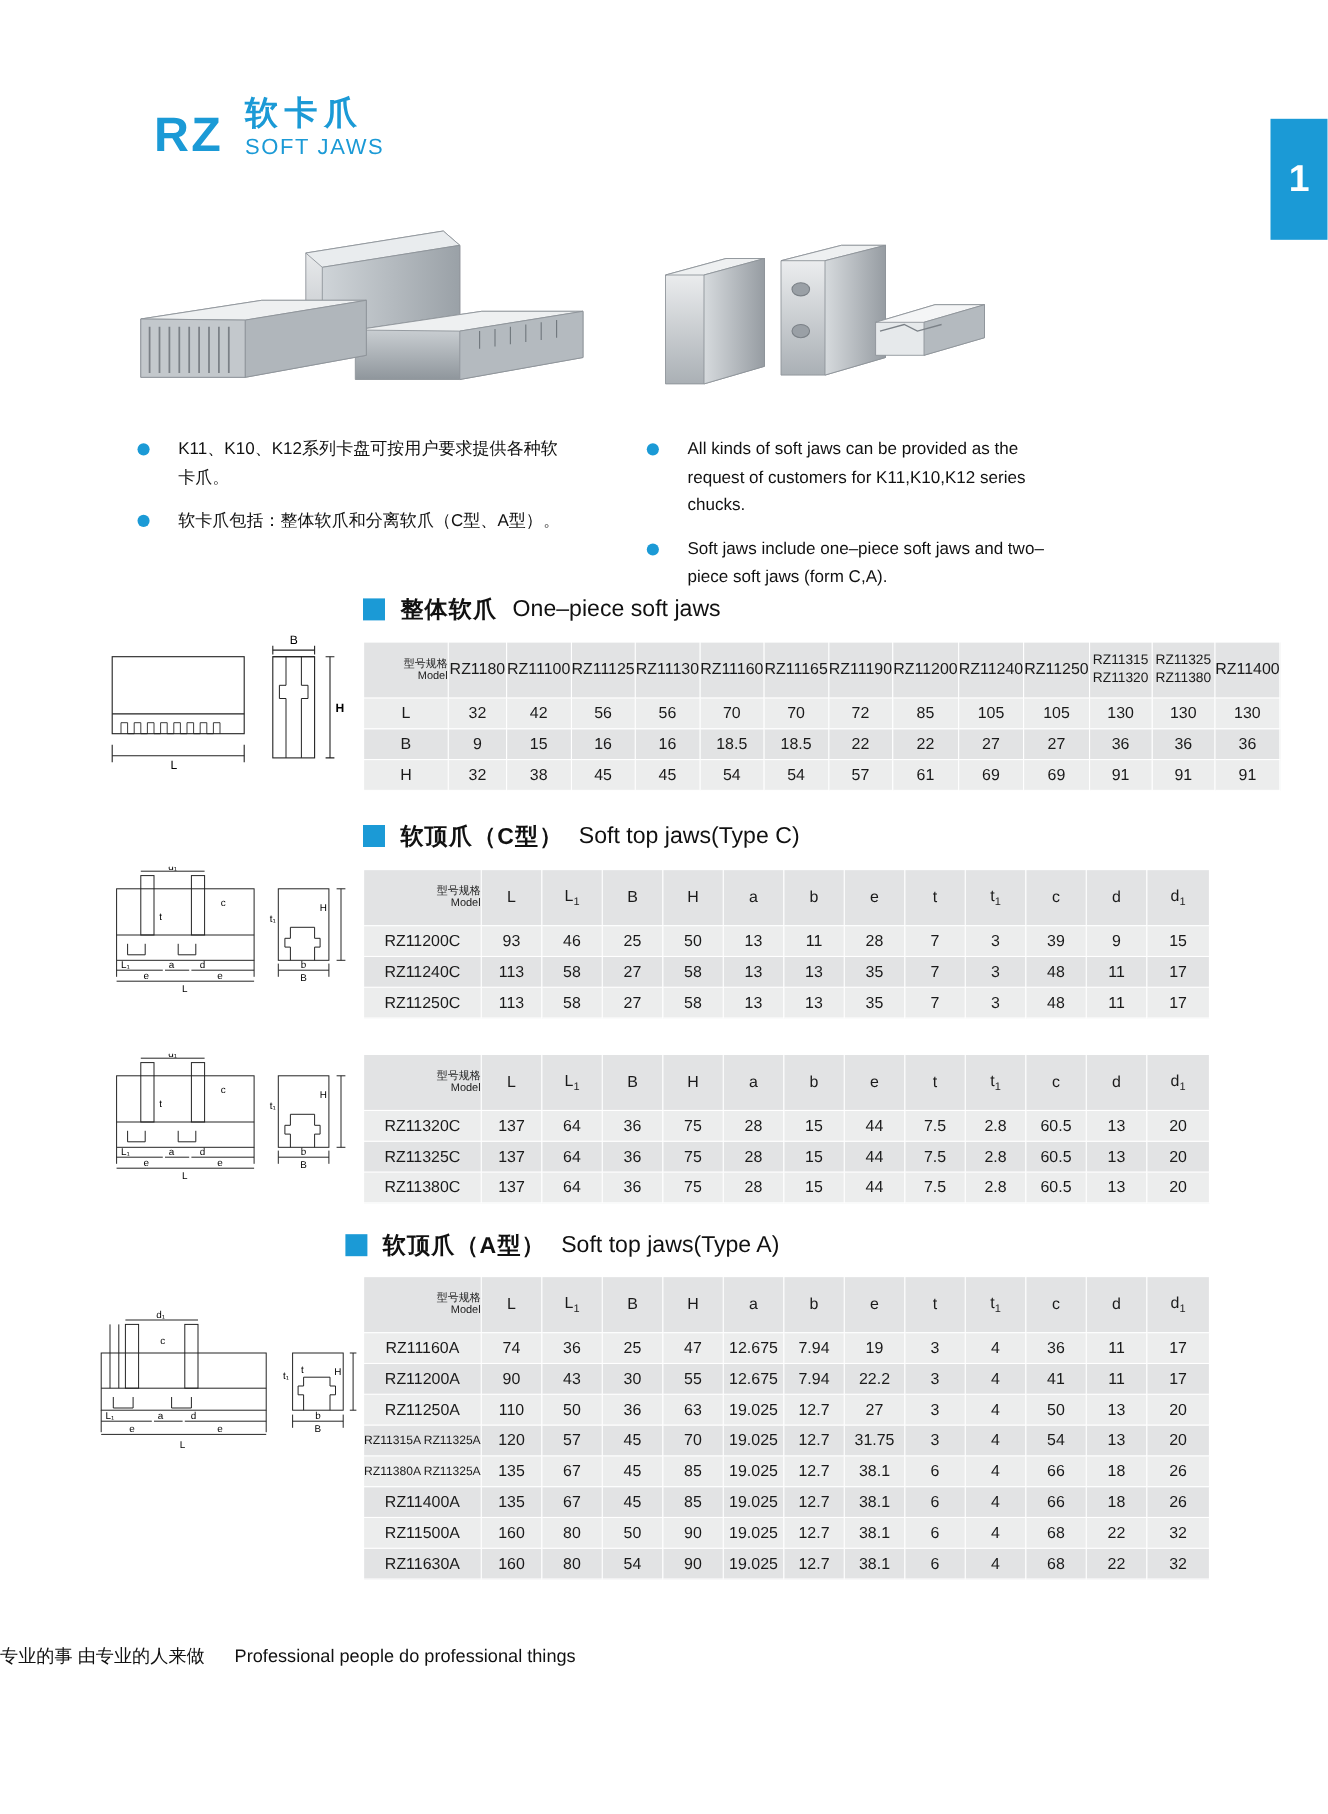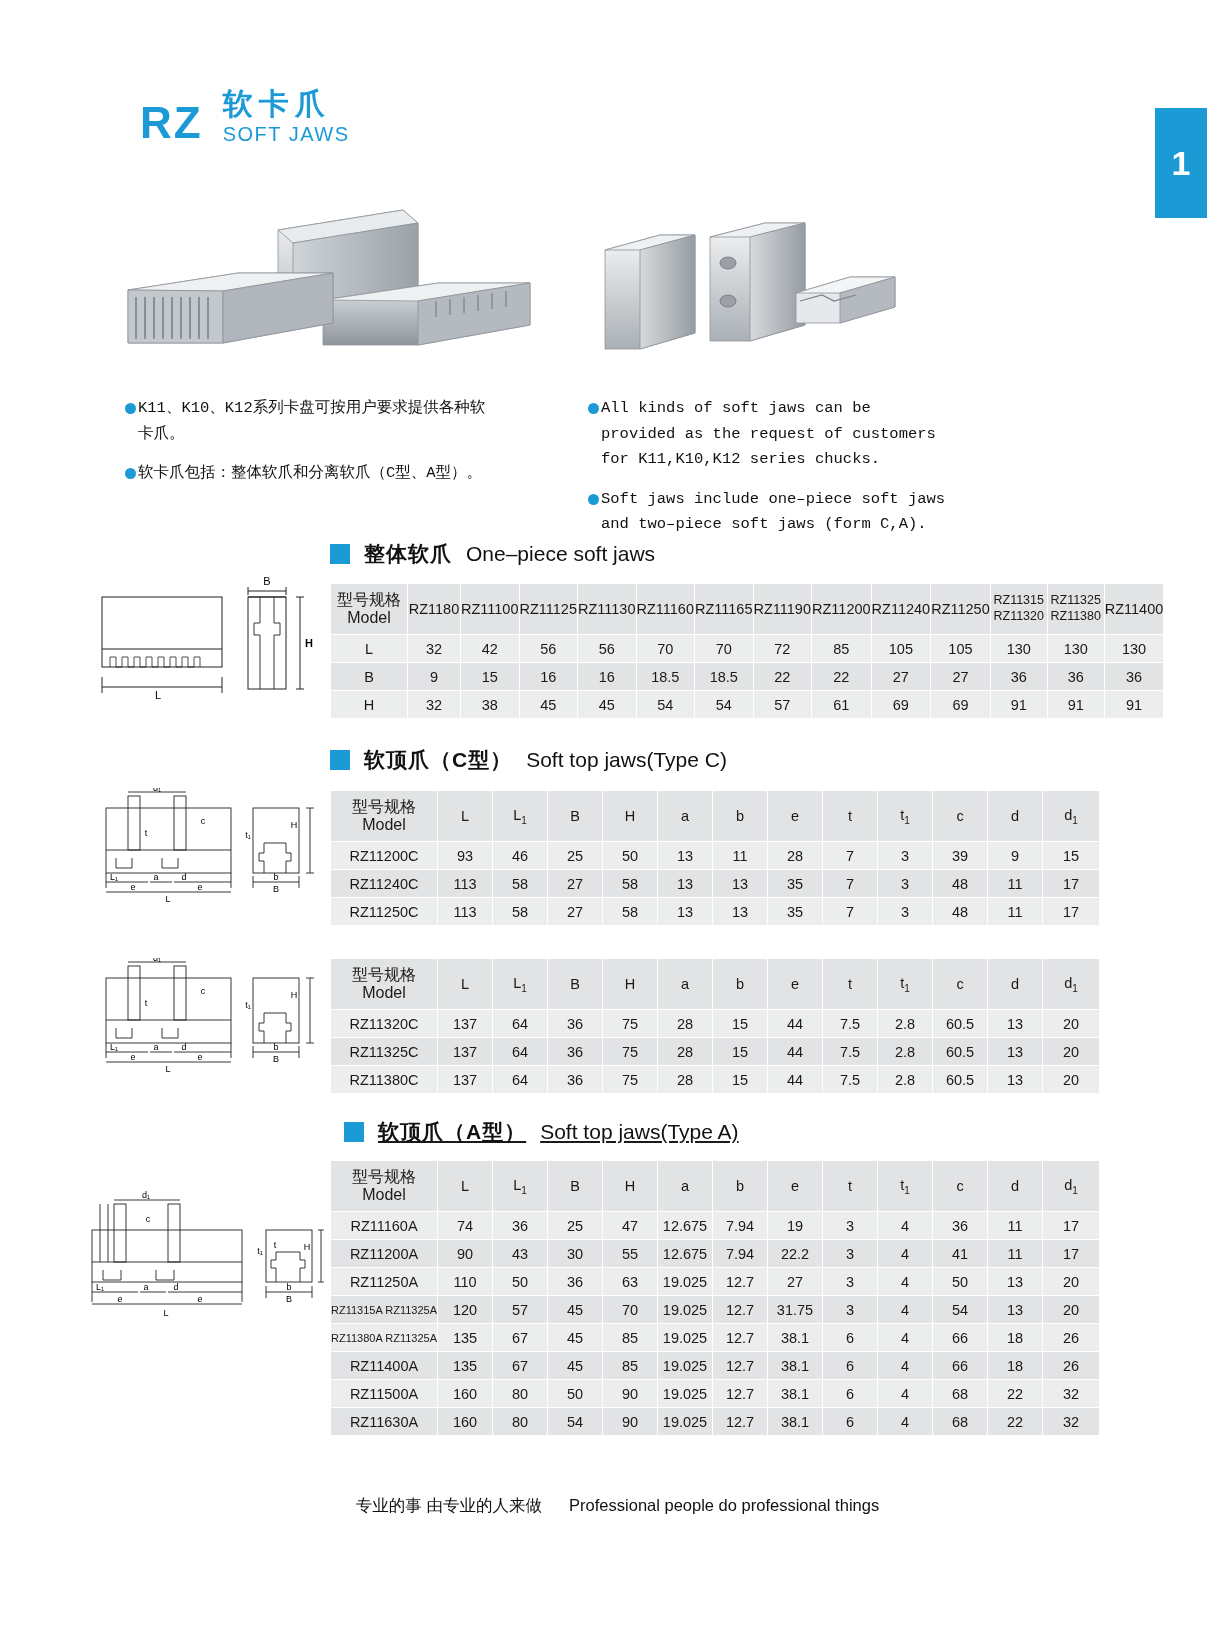--- a/index.html
+++ b/index.html
@@ -29,21 +29,21 @@
     display:flex;align-items:center;justify-content:center;
     font-size:34px;font-weight:bold;
   }
 
   
   .photo{position:absolute;}
   .photo svg{display:block;}
 
   
   .bullets{position:absolute;font-size:15.5px;color:#111;}
-  .bullet-row{display:flex;gap:2px;margin-bottom:14px;line-height:1.65;font-family:Liberation Mono, monospace;}
+  .bullet-row{display:flex;gap:26px;margin-bottom:14px;line-height:1.65;}
   .dot{
     flex:0 0 auto;width:11px;height:11px;border-radius:50%;
     background:#1b9ad6;margin-top:7px;
   }
   .bullet-txt{max-width:350px;}
   .bullets.en .bullet-txt{max-width:350px;}
 
   
   .sec-title{position:absolute;display:flex;align-items:center;gap:14px;}
   .sq{width:20px;height:20px;background:#1b9ad6;}
@@ -56,32 +56,32 @@
     border:1px solid #ffffff;
     text-align:center;
     font-size:14.5px;
     color:#1a1a1a;
     background:#eceded;
     padding:0;
     height:27px;
   }
   table tr.alt td{background:#e2e3e4;}
   table td.hd{background:#e2e3e4;font-weight:normal;}
-  table td.model{font-size:16px;line-height:1.15;}
+  table td.model{font-size:10px;line-height:1.15;text-align:right;}
   .sub{font-size:10px;vertical-align:sub;}
   .two-line{font-size:12.5px;line-height:1.25;}
   .small-model{font-size:11px;}
 
   
   .draw{position:absolute;}
   .draw svg{display:block;}
 
   
   .footer{
-    position:absolute;left:0;right:0;text-align:center;margin-left:28px;
+    position:absolute;left:0;right:0;text-align:left;
   }
   .foot-line{font-size:16.5px;color:#111;}
   .foot-pg{font-size:17px;color:#111;margin-top:14px;letter-spacing:1px;}
 </style>
 </head>
 <body>
 
 <div class="page">
 
   <div class="hdr">
@@ -527,21 +527,21 @@
         <td>44</td>
         <td>7.5</td>
         <td>2.8</td>
         <td>60.5</td>
         <td>13</td>
         <td>20</td>
       </tr>
     </tbody>
   </table>
 
-  <div class="sec-title" style="left:344px;top:1118px;text-decoration:underline;">
+  <div class="sec-title" style="left:314px;top:1118px;">
     <div class="sq"></div>
     <div class="sec-cn">软顶爪（A型）</div>
     <div class="sec-en">Soft top jaws(Type A)</div>
   </div>
 
   <div class="draw" style="left:70px;top:1190px;">
     <svg width="255" height="160" viewBox="0 0 255 160">
       <g fill="none" stroke="#222" stroke-width="0.9">
         <rect x="22" y="40" width="150" height="52"></rect>
         <line x1="22" y1="72" x2="172" y2="72"></line>

